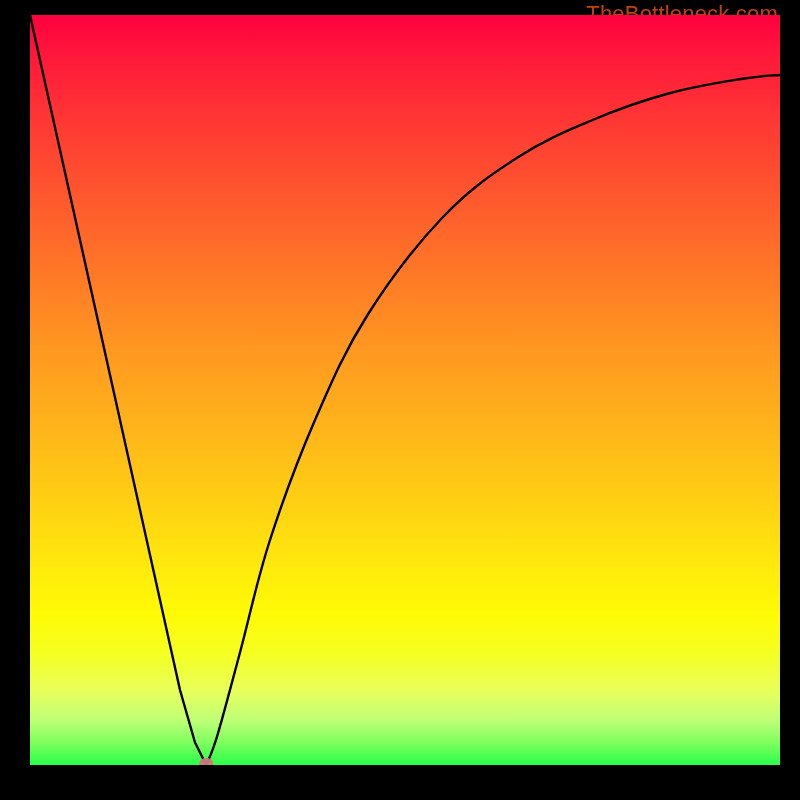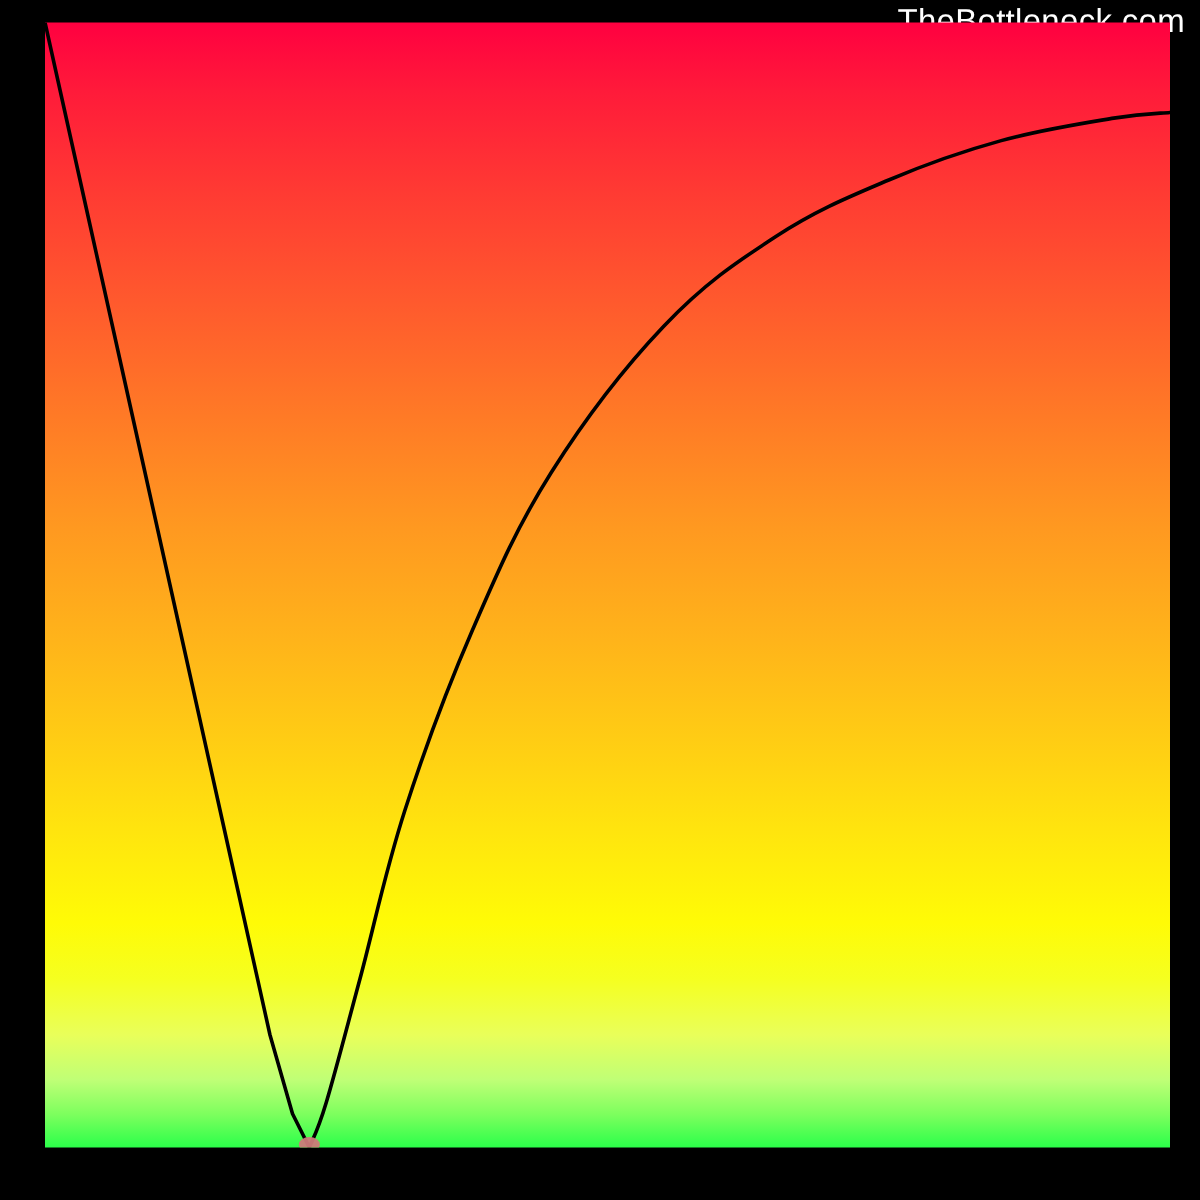--- a/index.html
+++ b/index.html
@@ -47,22 +47,22 @@
     position: absolute;
     left: 0;
     top: 0;
     width: 750px;
     height: 750px;
     pointer-events: none;
   }
   .watermark {
     position: absolute;
     top: 1px;
-    right: 10px;
-    color: #ffffff;
+    right: 22px;
+    color: #c2410c;
     font-size: 22px;
     font-weight: 400;
     letter-spacing: 0.2px;
     user-select: none;
   }
 </style>
 </head>
 <body>
 
 <div class="outer">

